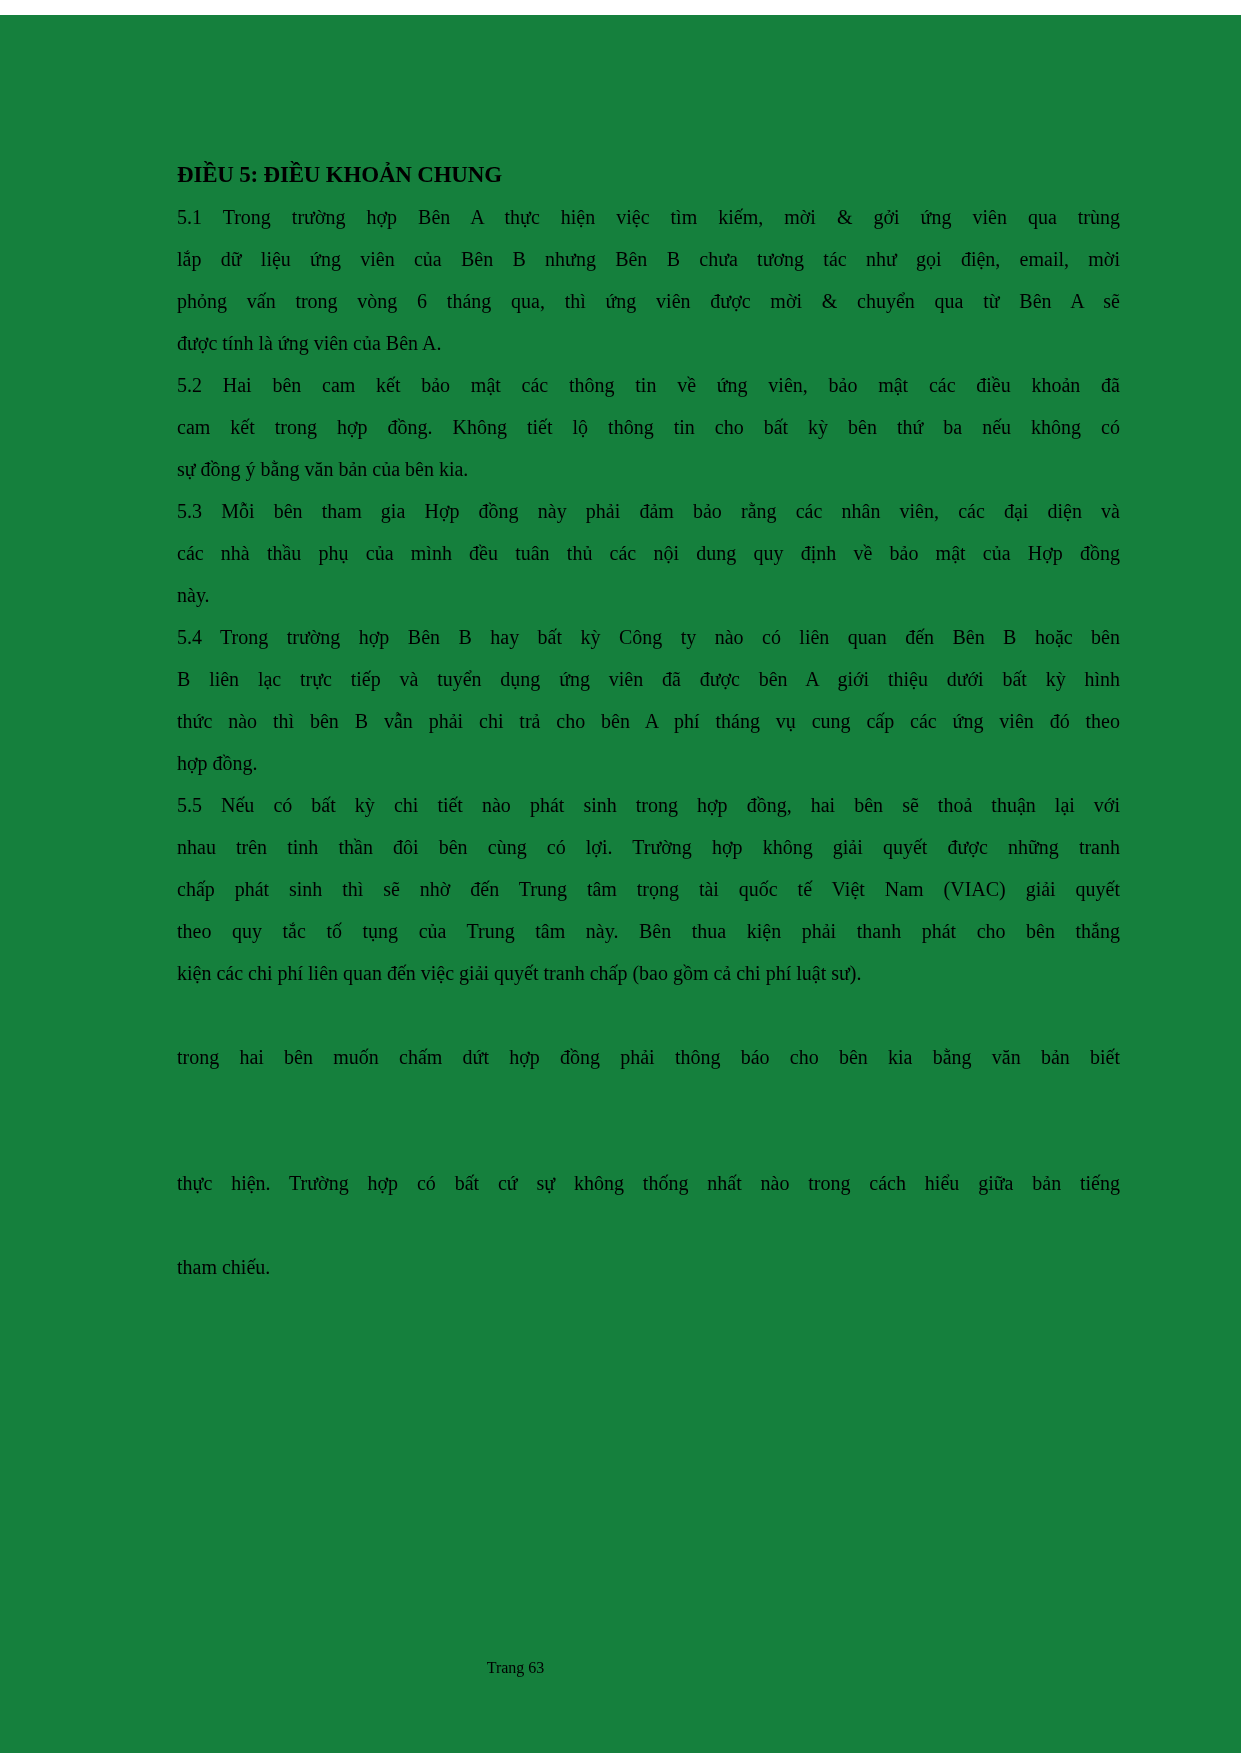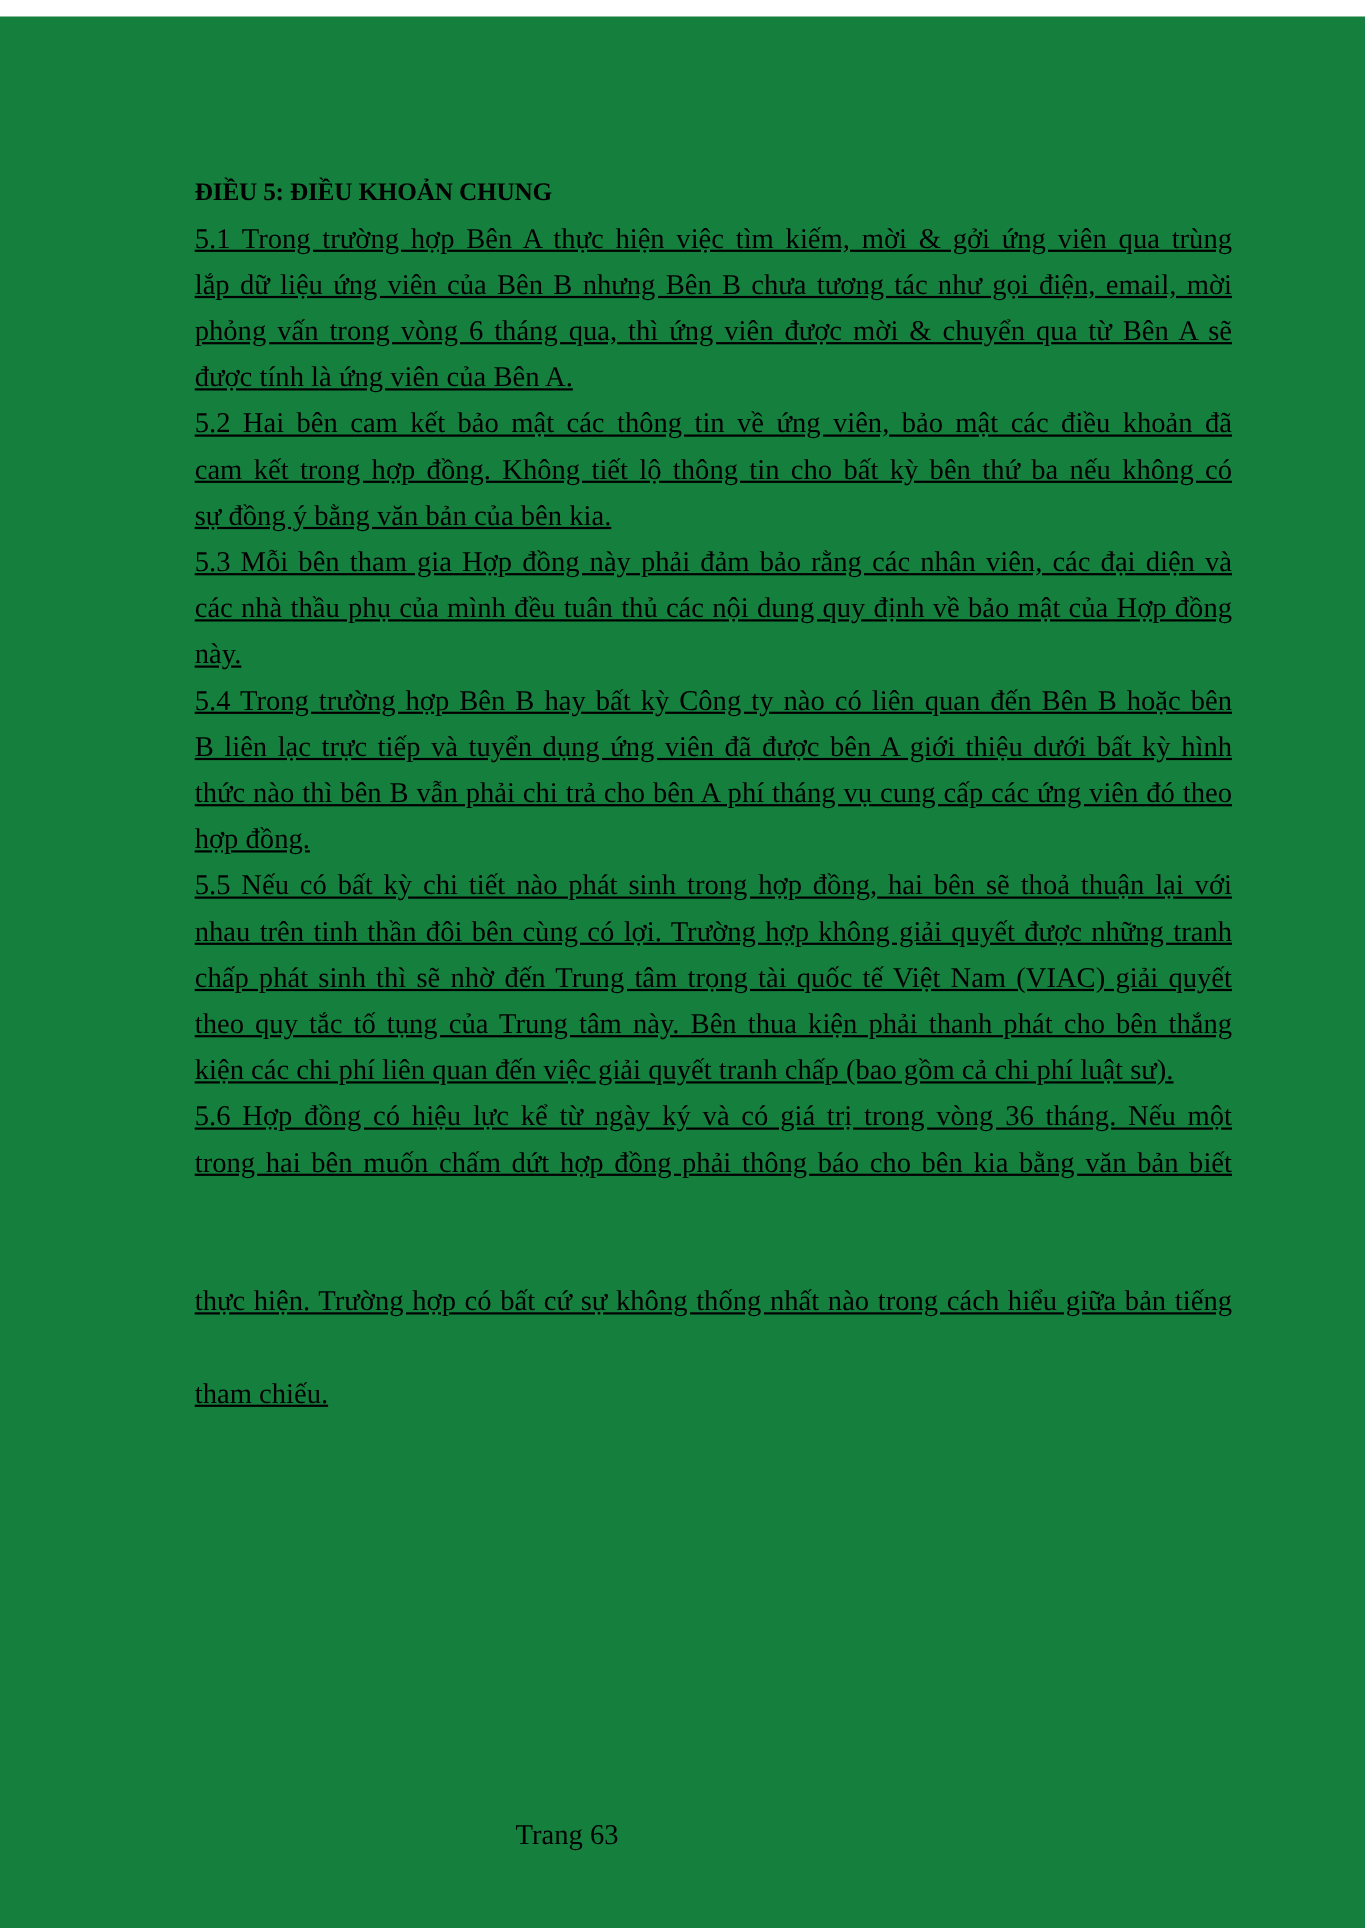--- a/index.html
+++ b/index.html
@@ -30,37 +30,36 @@
       font-weight: bold;
       font-size: 23px;
       line-height: 30px;
       letter-spacing: -0.2px;
       white-space: nowrap;
     }
     .line {
       position: absolute;
       left: 177px;
       width: 943px;
-      font-size: 26px;
+      font-size: 20px;
       line-height: 30px;
       white-space: nowrap;
       text-align: justify;
       text-align-last: justify;
-      text-decoration: underline;
     }
     .line.last {
       text-align-last: left;
     }
     .footer {
       position: absolute;
       top: 1638px;
       left: 0;
       width: 1001px;
       text-align: center;
-      font-size: 26px;
+      font-size: 16px;
       line-height: 30px;
       padding-left: 30px;
       box-sizing: border-box;
     }
   </style>
 </head>
 <body>
 
 <div class="page">
   <div class="heading">ĐIỀU 5: ĐIỀU KHOẢN CHUNG</div>
@@ -82,19 +81,18 @@
   <div class="line" style="top:649px">B liên lạc trực tiếp và tuyển dụng ứng viên đã được bên A giới thiệu dưới bất kỳ hình</div>
   <div class="line" style="top:691px">thức nào thì bên B vẫn phải chi trả cho bên A phí tháng vụ cung cấp các ứng viên đó theo</div>
   <div class="line last" style="top:733px">hợp đồng.</div>
 
   <div class="line" style="top:775px"> 5.5   Nếu có bất kỳ chi tiết nào phát sinh trong hợp đồng, hai bên sẽ thoả thuận lại với</div>
   <div class="line" style="top:817px">nhau trên tinh thần đôi bên cùng có lợi. Trường hợp không giải quyết được những tranh</div>
   <div class="line" style="top:859px">chấp phát sinh thì sẽ nhờ đến Trung tâm trọng tài quốc tế Việt Nam (VIAC) giải quyết</div>
   <div class="line" style="top:901px">theo quy tắc tố tụng của Trung tâm này. Bên thua kiện phải thanh phát cho bên thắng</div>
   <div class="line last" style="top:943px">kiện các chi phí liên quan đến việc giải quyết tranh chấp (bao gồm cả chi phí luật sư).</div>
 
-  <div class="line" style="top:985px">5.6    Hợp đồng có hiệu lực kể từ ngày ký và có giá trị trong vòng 36 tháng. Nếu một</div>
   <div class="line" style="top:1027px">trong hai bên muốn chấm dứt hợp đồng phải thông báo cho bên kia bằng văn bản biết</div>
   <div class="line" style="top:1153px">thực hiện. Trường hợp có bất cứ sự không thống nhất nào trong cách hiểu giữa bản tiếng</div>
   <div class="line last" style="top:1237px">tham chiếu.</div>
 
   <div class="footer">Trang 63</div>
 </div>
 
 </body></html>

